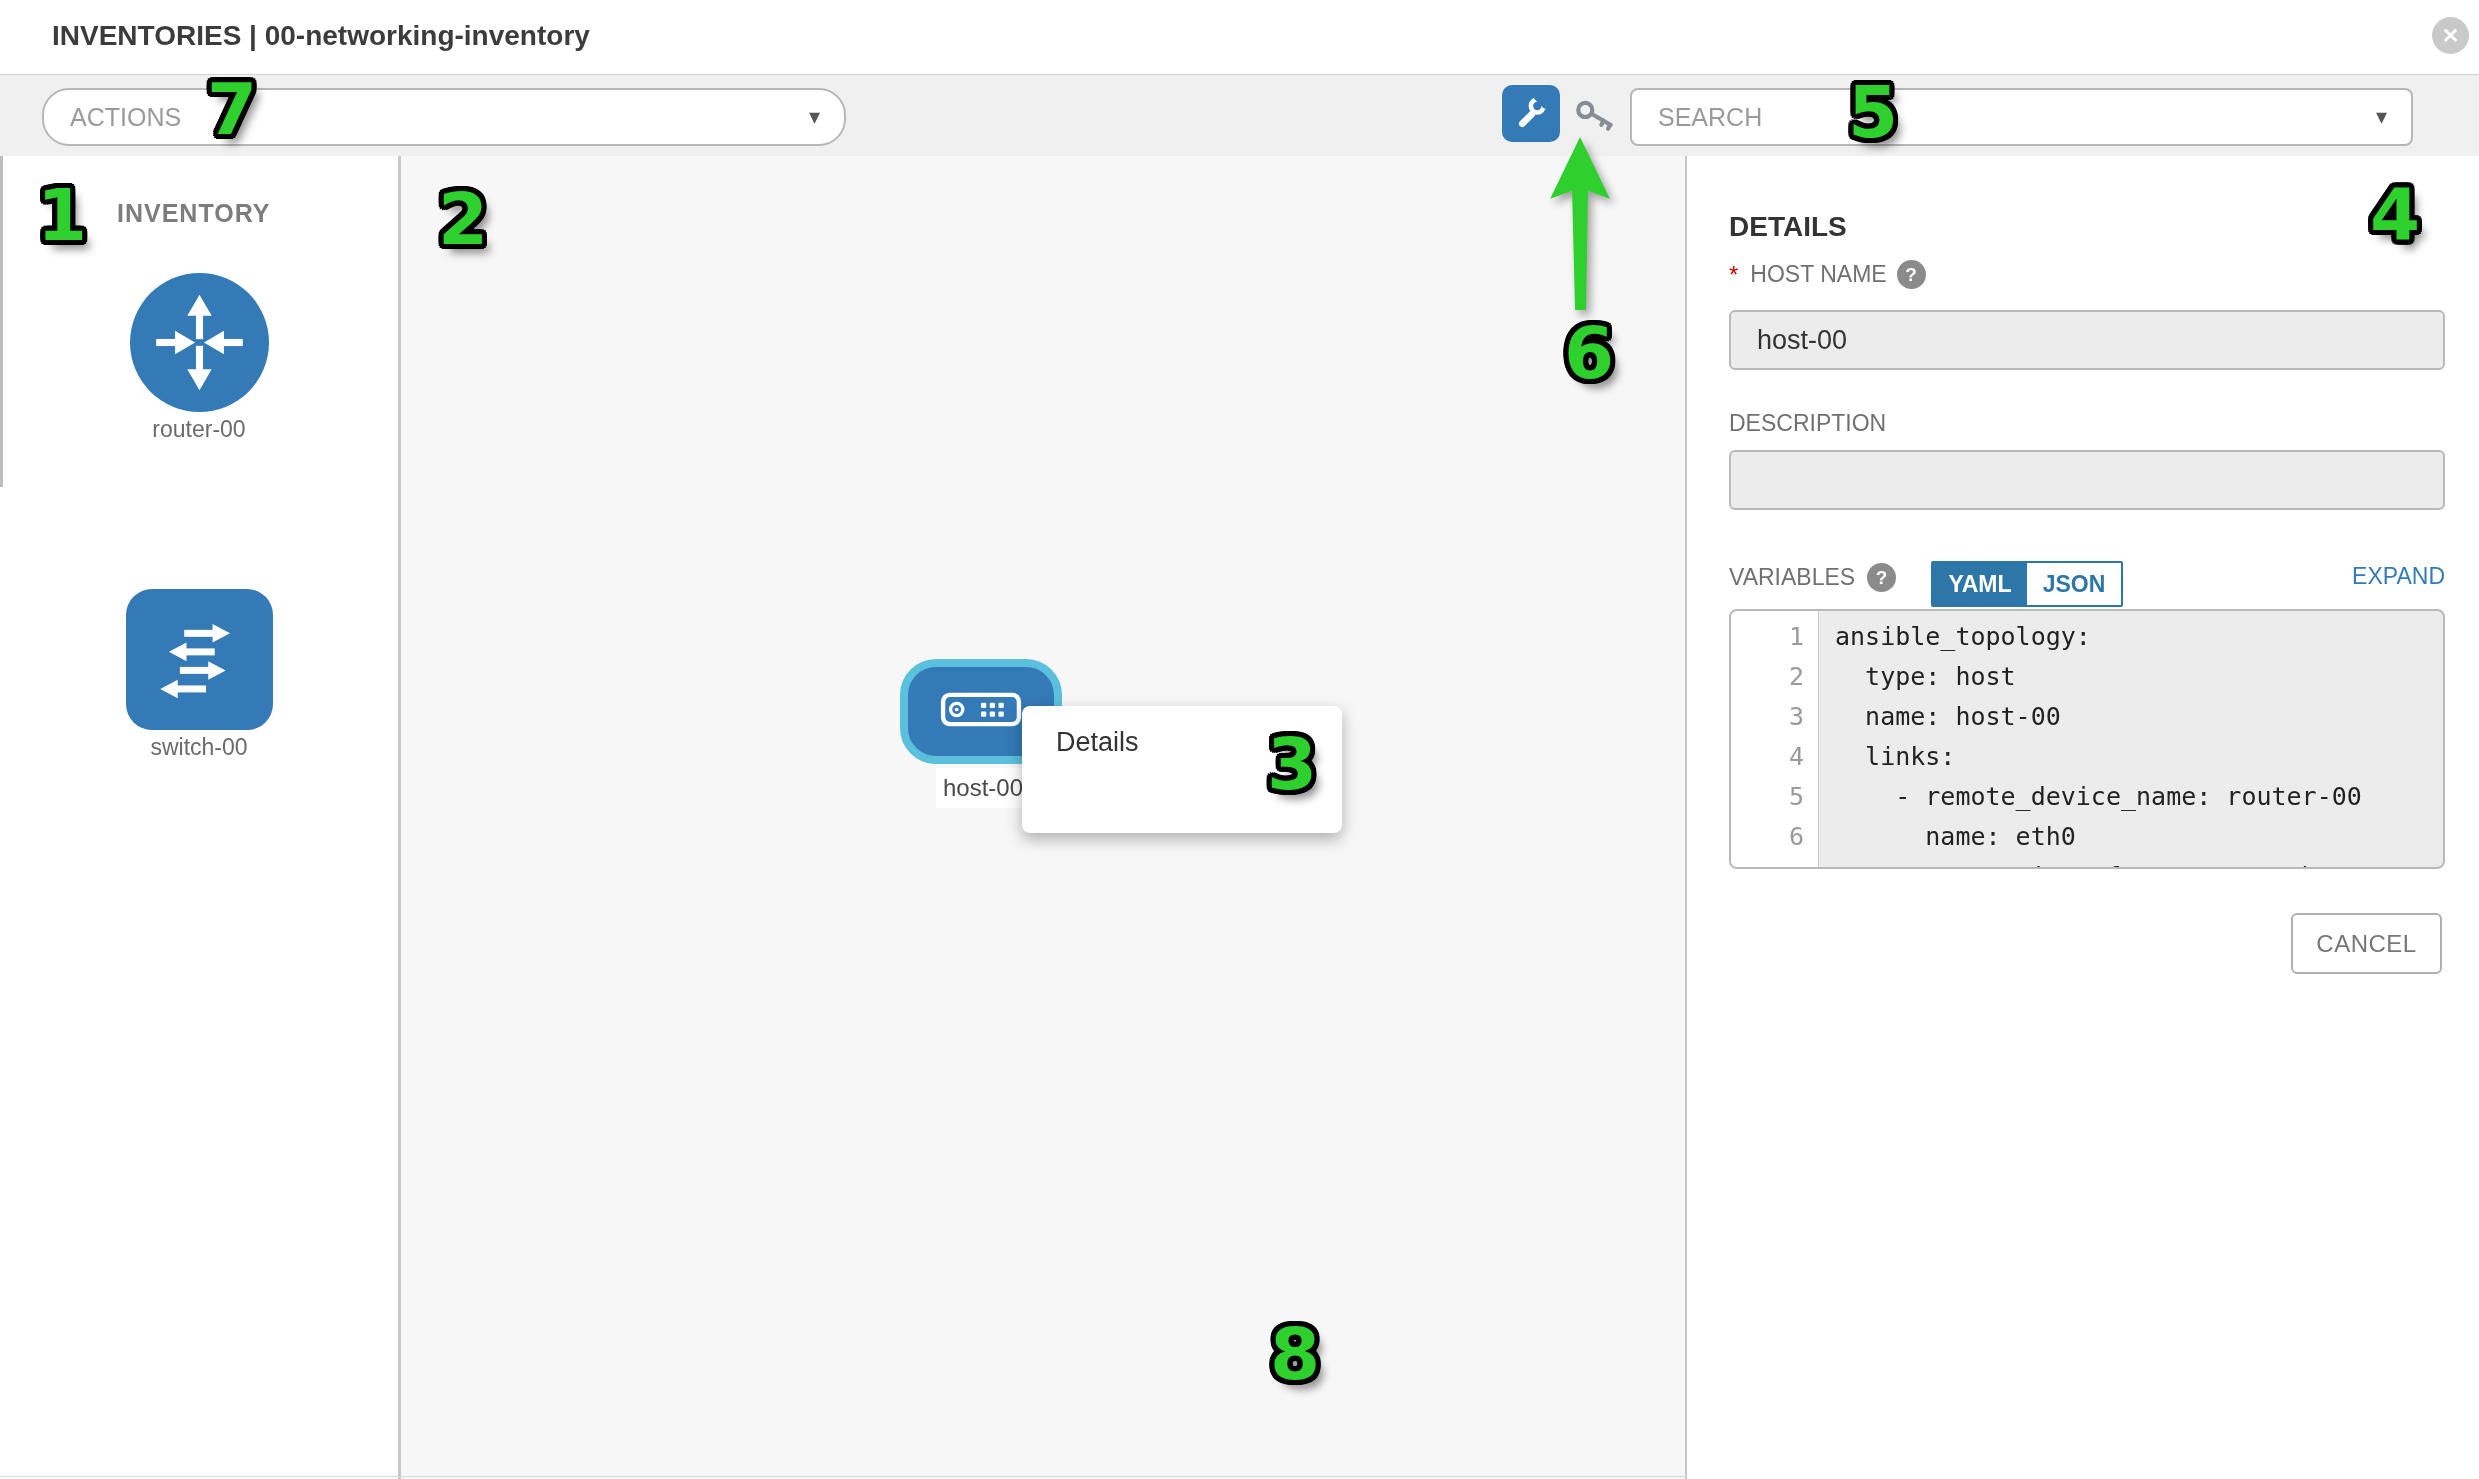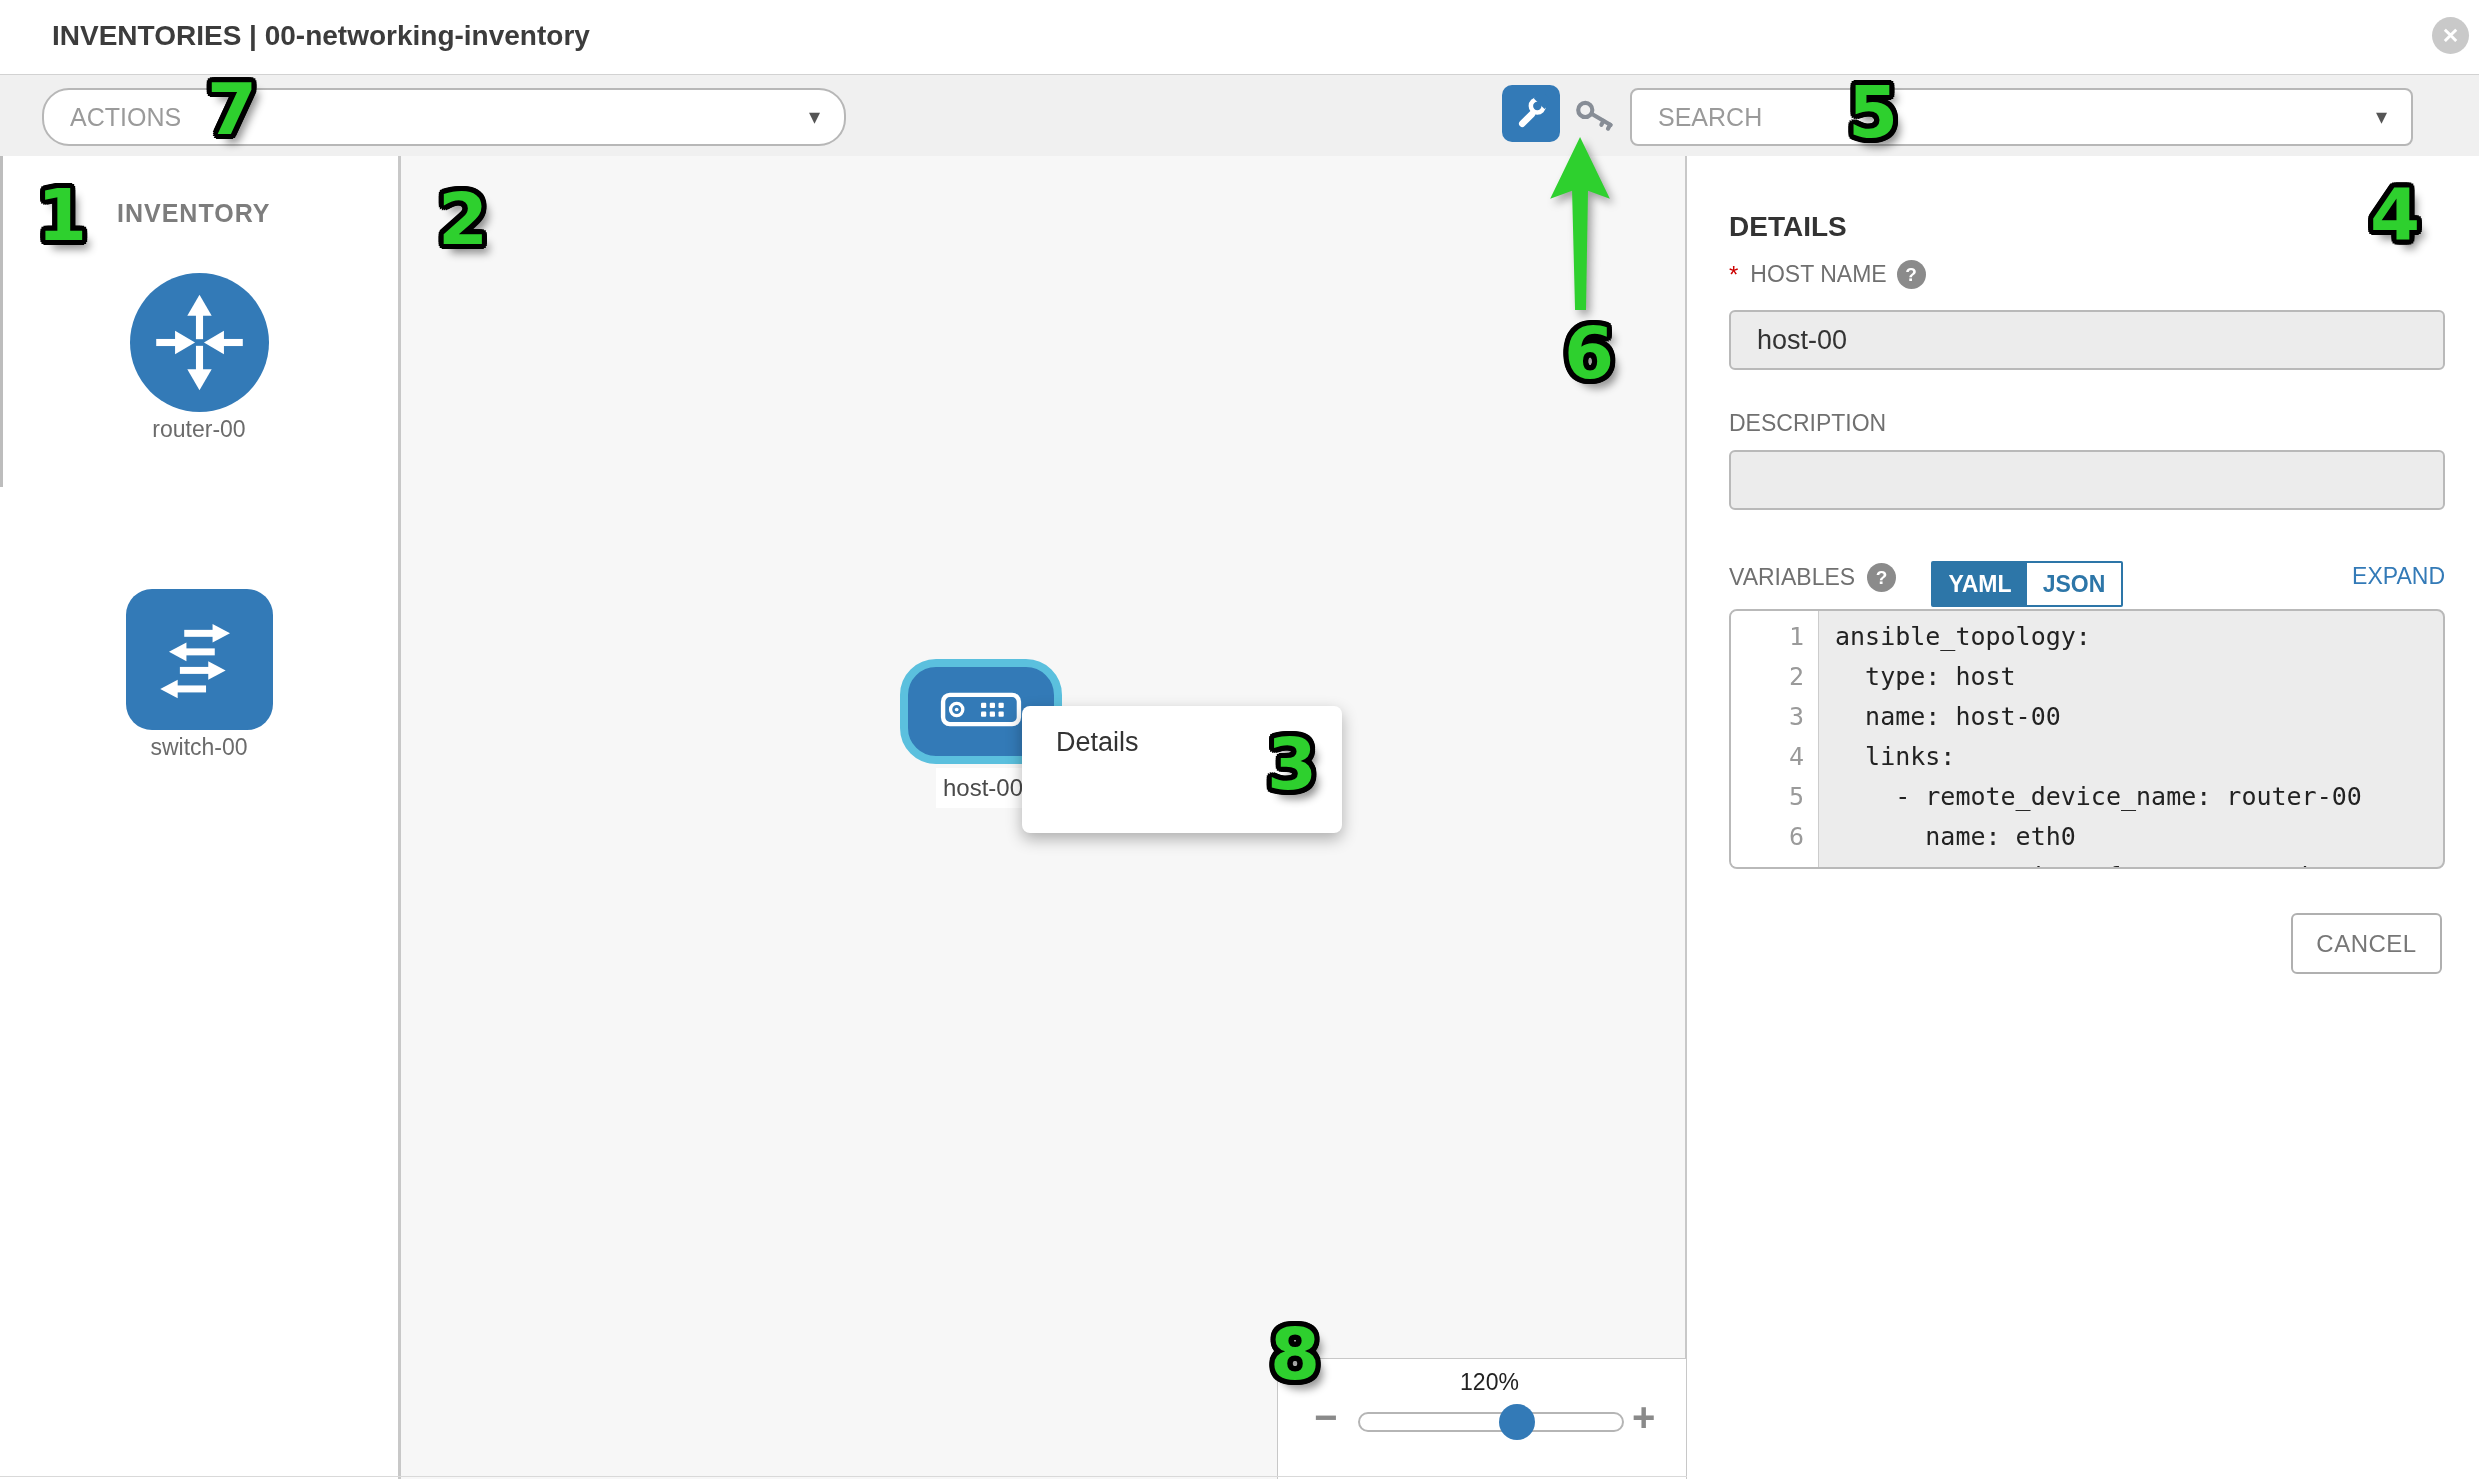--- a/index.html
+++ b/index.html
@@ -202,28 +202,20 @@
           </g>
         </svg>
       </span>
     </div>
     <div class="node-label">host-00</div>
 
     <div class="ctx-menu">
       <div class="ctx-item ctx-details">Details</div>
     </div>
 
-    <div class="zoom-panel">
-      <div class="zoom-level">120%</div>
-      <div class="zoom-minus">−</div>
-      <div class="zoom-track">
-        <div class="zoom-thumb"></div>
-      </div>
-      <div class="zoom-plus">+</div>
-    </div>
   </div>
   <div class="bottom-line"></div>
 
   <div class="details">
     <div class="d-title">DETAILS</div>
 
     <div class="field-label" style="top:104px;">
       <span class="req">*</span>
       <span>HOST NAME</span>
       <span class="help-circle">?</span>

